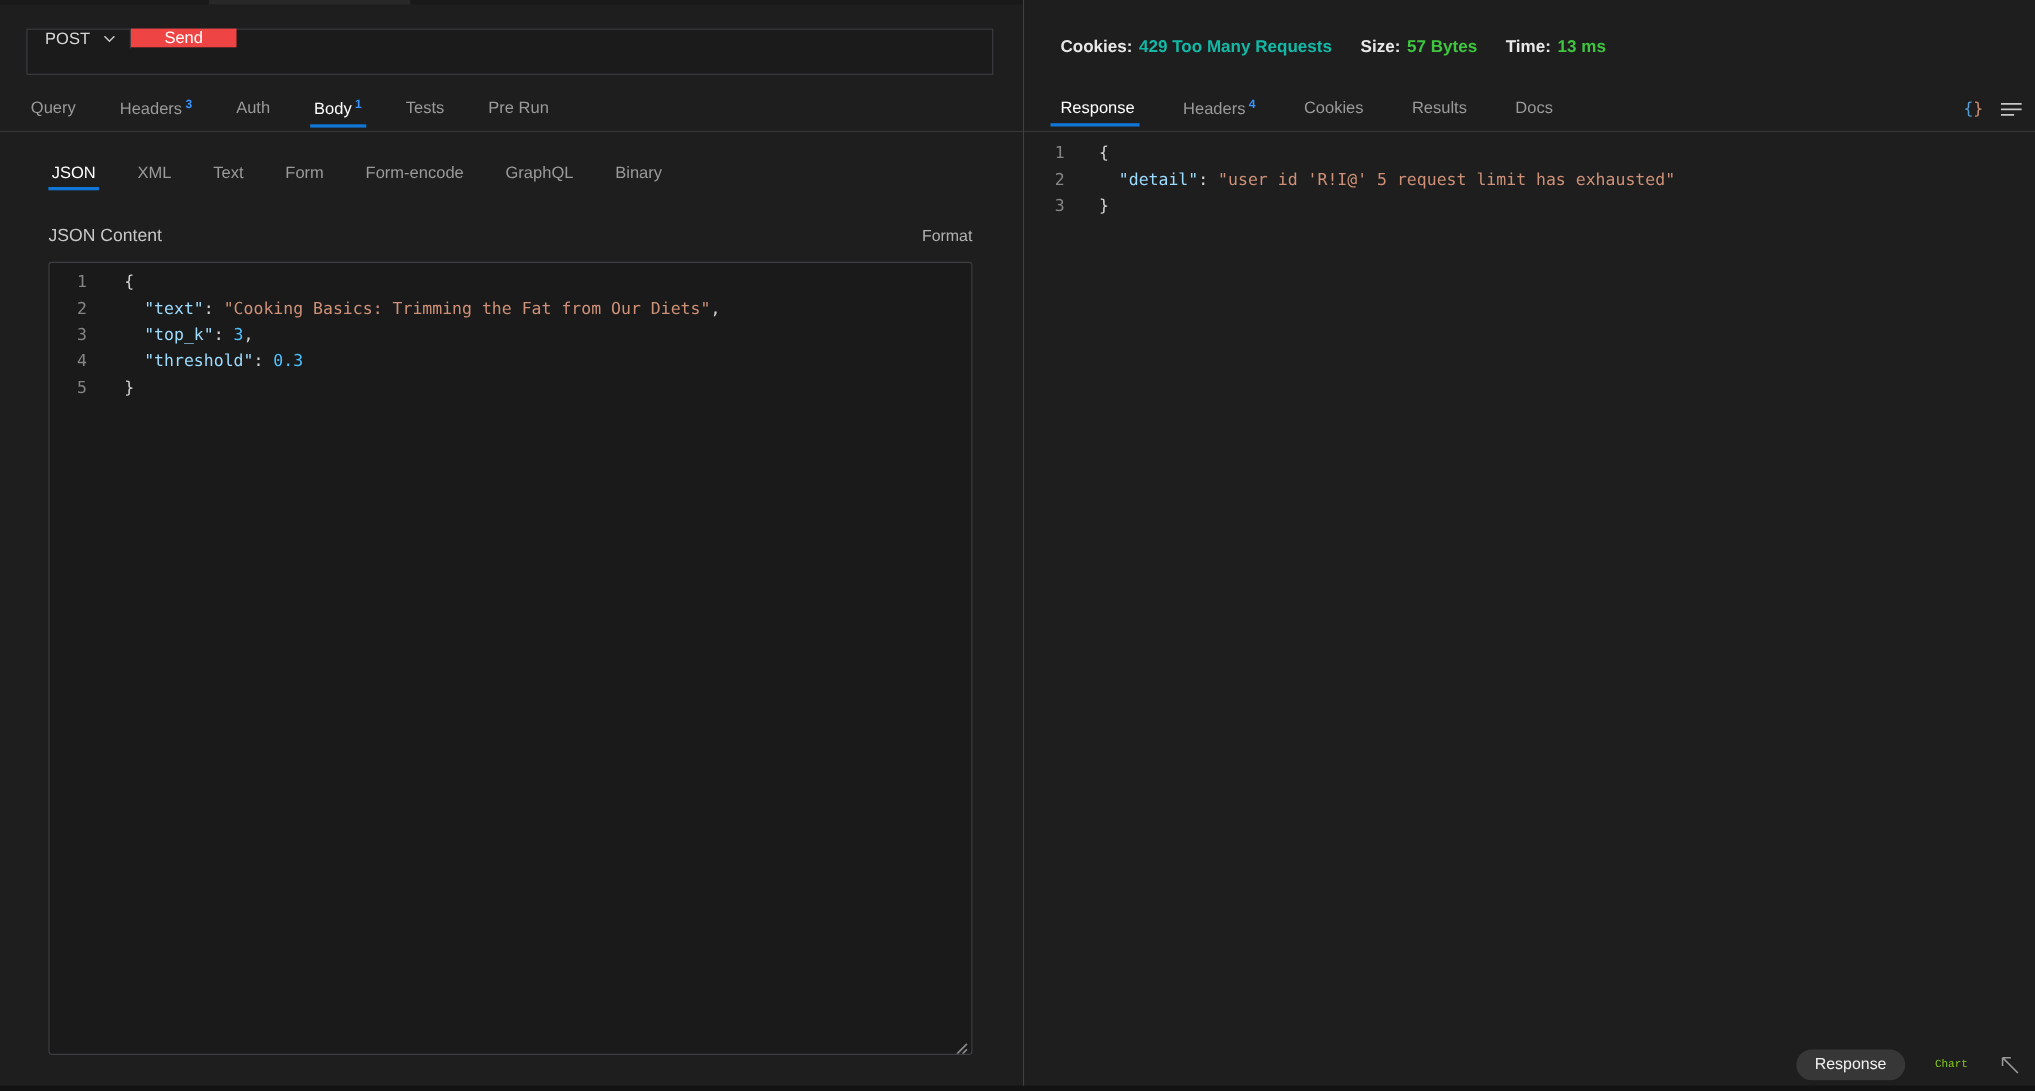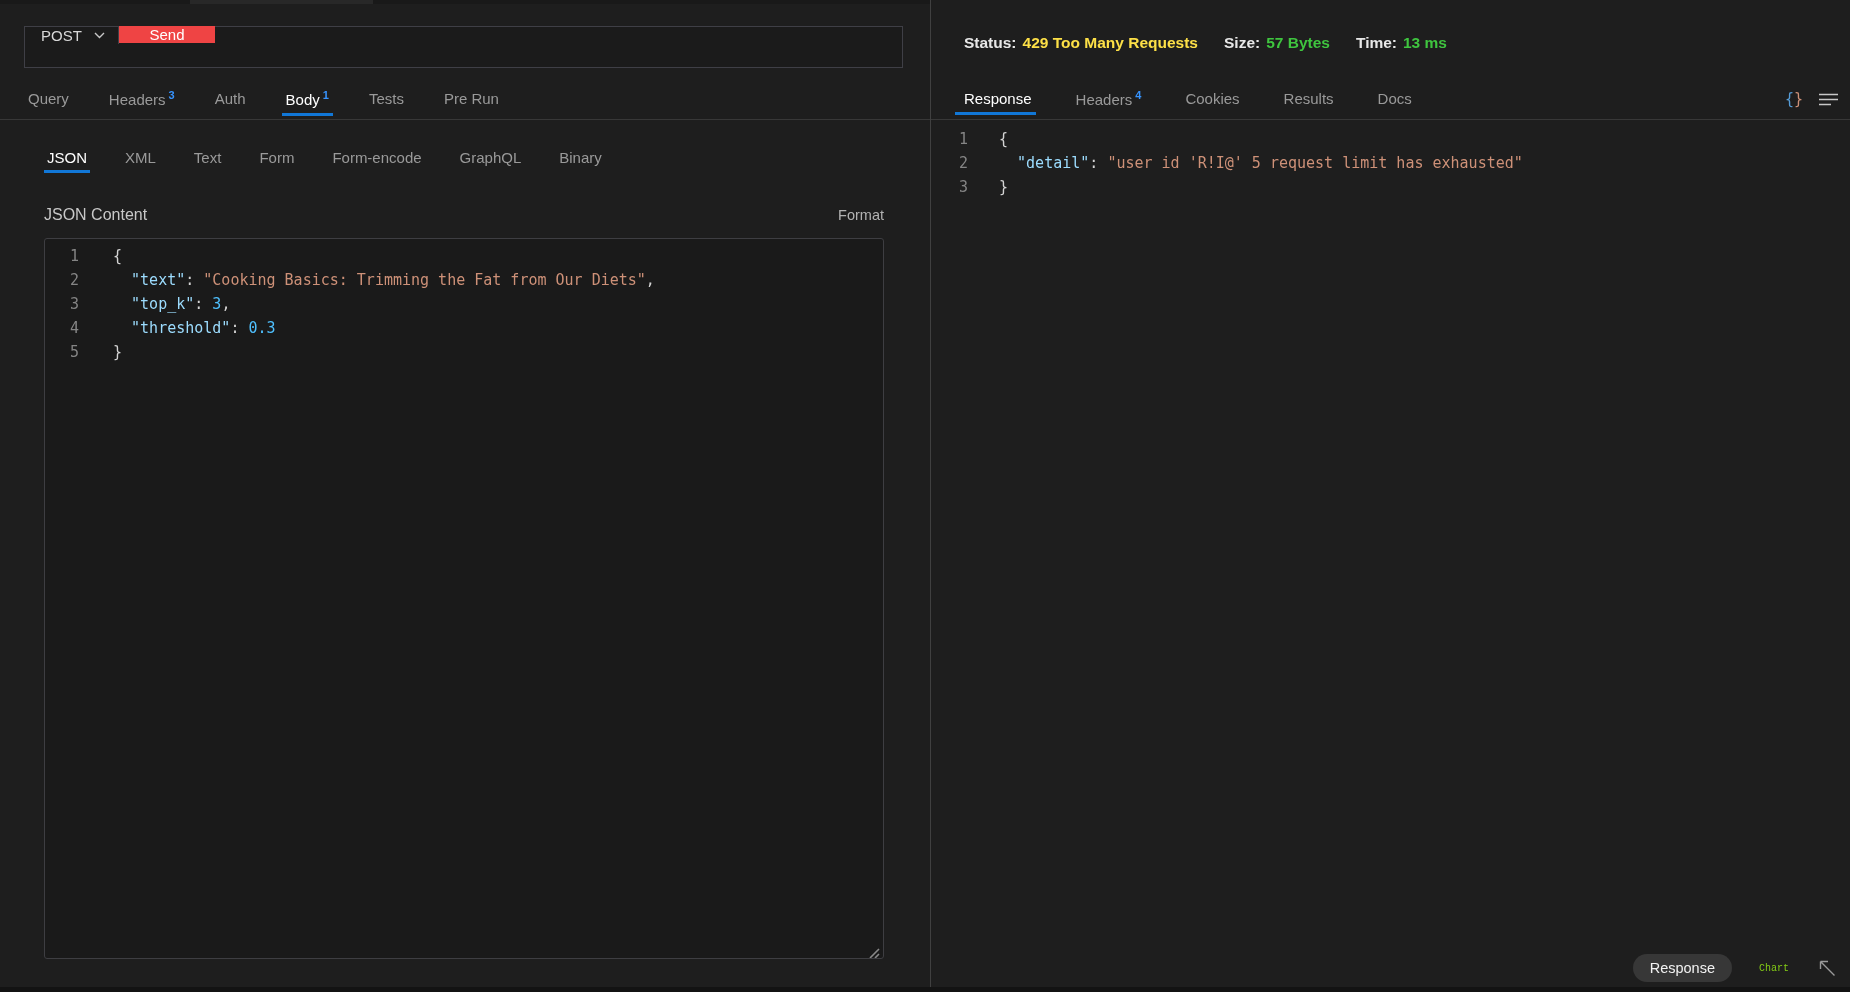--- a/index.html
+++ b/index.html
@@ -158,21 +158,21 @@
       <div class="code-line"><span class="ln">4</span><span class="code"><span class="tok-pun">  </span><span class="tok-key">"threshold"</span><span class="tok-pun">: </span><span class="tok-num">0.3</span></span></div>
       <div class="code-line"><span class="ln">5</span><span class="code"><span class="tok-pun">}</span></span></div>
     </div>
 
 </div>
 
 <div class="panel-right">
 
   <div class="status-row">
     <span class="stat">
-      <span class="stat-label">Status:</span><span class="stat-value" style="color: #fde047; margin-top: 29px;">429 Too Many Requests</span>
+      <span class="stat-label">Cookies:</span><span class="stat-value" style="color: #14b8a6; margin-top: 29px;">429 Too Many Requests</span>
     </span>
     <span class="stat">
       <span class="stat-label">Size:</span><span class="stat-value" style="color: rgb(63, 197, 63);">57 Bytes</span>
     </span>
     <span class="stat">
       <span class="stat-label">Time:</span><span class="stat-value" style="color: rgb(63, 197, 63);">13 ms</span>
     </span>
   </div>
 
   <div class="tabs resp-tabs">

